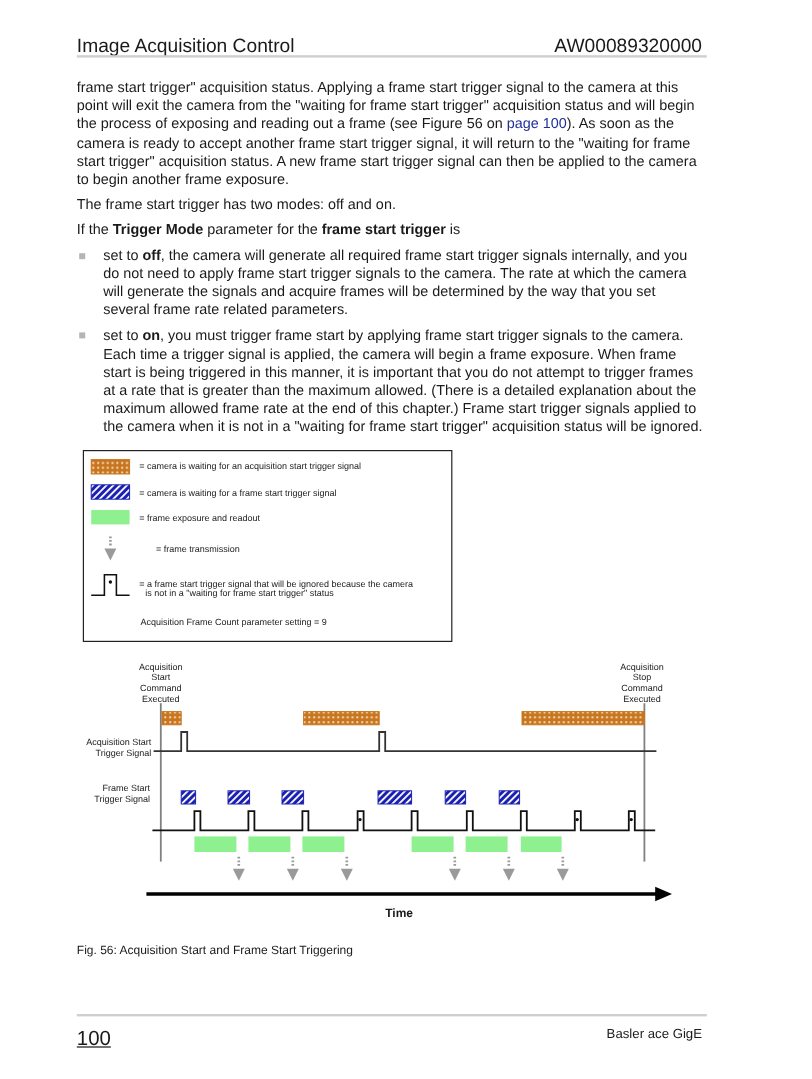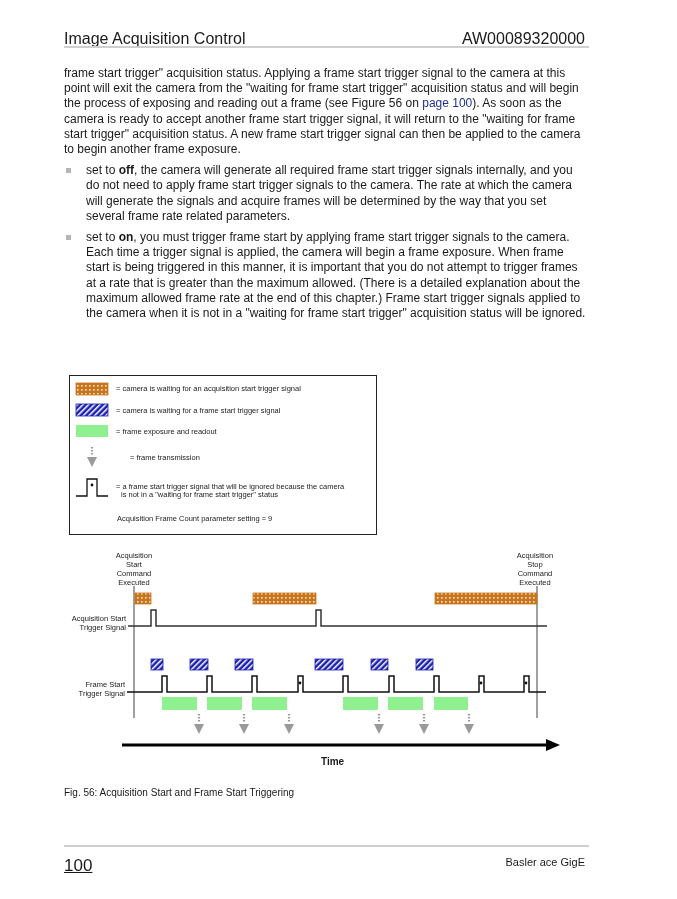--- a/index.html
+++ b/index.html
@@ -23,20 +23,22 @@
 </style>
 </head>
 <body>
 
 <div class="abs hdr" style="left:64px;">Image Acquisition Control</div>
 <div class="abs hdr" style="right:92px;">AW00089320000</div>
 <div class="rule" style="top:46px;"></div>
 
 <div class="body-text" style="top:66px;">
   <p class="para"><span>frame start trigger" acquisition status. Applying a frame start trigger signal to the camera at this point will exit the camera from the "waiting for frame start trigger" acquisition status and will begin the process of exposing and reading out a frame (see Figure 56 on </span><span class="link">page 100</span><span>). As soon as the camera is ready to accept another frame start trigger signal, it will return to the "waiting for frame start trigger" acquisition status. A new frame start trigger signal can then be applied to the camera to begin another frame exposure.</span></p>
+  <p class="para">The frame start trigger has two modes: off and on.</p>
+  <p class="para"><span>If the </span><span class="bold">Trigger Mode</span><span> parameter for the </span><span class="bold">frame start trigger</span><span> is</span></p>
   <div class="bullet-row">
     <span class="bullet"></span>
     <span>set to </span><span class="bold">off</span><span>, the camera will generate all required frame start trigger signals internally, and you do not need to apply frame start trigger signals to the camera. The rate at which the camera will generate the signals and acquire frames will be determined by the way that you set several frame rate related parameters.</span>
   </div>
   <div class="bullet-row">
     <span class="bullet"></span>
     <span>set to </span><span class="bold">on</span><span>, you must trigger frame start by applying frame start trigger signals to the camera. Each time a trigger signal is applied, the camera will begin a frame exposure. When frame start is being triggered in this manner, it is important that you do not attempt to trigger frames at a rate that is greater than the maximum allowed. (There is a detailed explanation about the maximum allowed frame rate at the end of this chapter.) Frame start trigger signals applied to the camera when it is not in a "waiting for frame start trigger" acquisition status will be ignored.</span>
   </div>
 </div>
 
@@ -58,21 +60,21 @@
 <div class="diag-text" style="left:505px; top:551px; width:60px;">
   <div>Acquisition</div>
   <div>Stop</div>
   <div>Command</div>
   <div>Executed</div>
 </div>
 <div class="diag-text" style="left:54px; top:614px; width:72px; text-align:right;">
   <div>Acquisition Start</div>
   <div>Trigger Signal</div>
 </div>
-<div class="diag-text" style="left:54px; top:680px; width:71px; text-align:right;">
+<div class="diag-text" style="left:54px; top:652px; width:71px; text-align:right;">
   <div>Frame Start</div>
   <div>Trigger Signal</div>
 </div>
 <div class="abs" style="left:321px; top:756px; font-size:10px; font-weight:bold;text-align:center;">Time</div>
 
 <svg id="gfx" width="677" height="899">
   <defs>
     <pattern id="crossPat" width="4" height="4" patternUnits="userSpaceOnUse">
       <rect width="4" height="4" fill="#c8751e"></rect>
       <rect x="1" y="1" width="1.6" height="1.6" fill="#f6e3c6"></rect>

